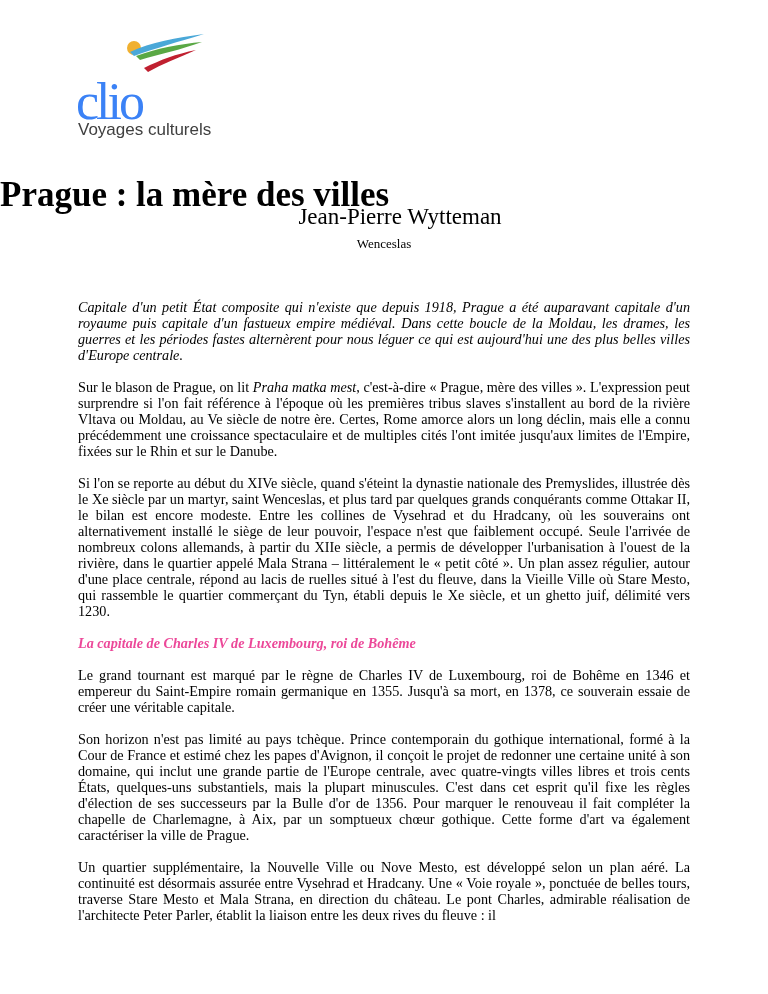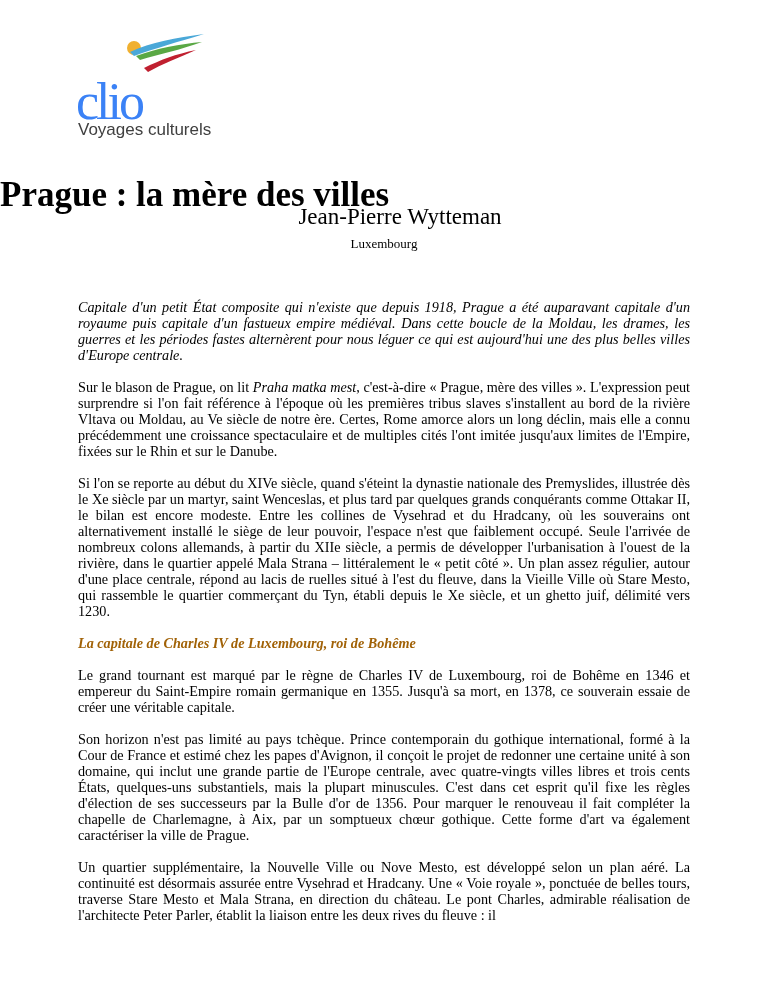--- a/index.html
+++ b/index.html
@@ -90,40 +90,40 @@
     }
     .content p.intro {
       font-style: italic;
     }
     .content h3 {
       margin: 0 0 16px 0;
       font-size: 14.2px;
       line-height: 16px;
       font-weight: bold;
       font-style: italic;
-      color: #a16207;
+      color: #ec4899;
     }
   </style>
 </head>
 <body>
 
 <div class="logo">
   <svg class="logo-swoosh" viewBox="0 0 90 40" width="90" height="40">
     <circle cx="18" cy="16" r="7" fill="#f0b030"></circle>
     <path d="M14 20 C 35 10, 60 6, 88 2 C 62 10, 40 16, 18 24 Z" fill="#4aa8d8"></path>
     <path d="M20 24 C 42 16, 64 12, 86 10 C 64 18, 44 22, 24 28 Z" fill="#5aa845"></path>
     <path d="M28 36 C 44 28, 60 22, 80 18 C 62 26, 46 32, 32 40 Z" fill="#c02030"></path>
   </svg>
   <div class="logo-word">clio</div>
   <div class="logo-tagline">Voyages culturels</div>
 </div>
 
 <h1 class="title">Prague : la mère des villes</h1>
 <div class="author">Jean-Pierre Wytteman</div>
-<div class="role">Luxembourg</div>
+<div class="role">Wenceslas</div>
 
 <div class="content">
   <p class="intro">Capitale d'un petit État composite qui n'existe que depuis 1918, Prague a été auparavant capitale d'un royaume puis capitale d'un fastueux empire médiéval. Dans cette boucle de la Moldau, les drames, les guerres et les périodes fastes alternèrent pour nous léguer ce qui est aujourd'hui une des plus belles villes d'Europe centrale.</p>
   <p><span>Sur le blason de Prague, on lit </span><em>Praha matka mest</em><span>, c'est-à-dire « Prague, mère des villes ». L'expression peut surprendre si l'on fait référence à l'époque où les premières tribus slaves s'installent au bord de la rivière Vltava ou Moldau, au Ve siècle de notre ère. Certes, Rome amorce alors un long déclin, mais elle a connu précédemment une croissance spectaculaire et de multiples cités l'ont imitée jusqu'aux limites de l'Empire, fixées sur le Rhin et sur le Danube.</span></p>
   <p>Si l'on se reporte au début du XIVe siècle, quand s'éteint la dynastie nationale des Premyslides, illustrée dès le Xe siècle par un martyr, saint Wenceslas, et plus tard par quelques grands conquérants comme Ottakar II, le bilan est encore modeste. Entre les collines de Vysehrad et du Hradcany, où les souverains ont alternativement installé le siège de leur pouvoir, l'espace n'est que faiblement occupé. Seule l'arrivée de nombreux colons allemands, à partir du XIIe siècle, a permis de développer l'urbanisation à l'ouest de la rivière, dans le quartier appelé Mala Strana – littéralement le « petit côté ». Un plan assez régulier, autour d'une place centrale, répond au lacis de ruelles situé à l'est du fleuve, dans la Vieille Ville où Stare Mesto, qui rassemble le quartier commerçant du Tyn, établi depuis le Xe siècle, et un ghetto juif, délimité vers 1230.</p>
   <h3>La capitale de Charles IV de Luxembourg, roi de Bohême</h3>
   <p>Le grand tournant est marqué par le règne de Charles IV de Luxembourg, roi de Bohême en 1346 et empereur du Saint-Empire romain germanique en 1355. Jusqu'à sa mort, en 1378, ce souverain essaie de créer une véritable capitale.</p>
   <p>Son horizon n'est pas limité au pays tchèque. Prince contemporain du gothique international, formé à la Cour de France et estimé chez les papes d'Avignon, il conçoit le projet de redonner une certaine unité à son domaine, qui inclut une grande partie de l'Europe centrale, avec quatre-vingts villes libres et trois cents États, quelques-uns substantiels, mais la plupart minuscules. C'est dans cet esprit qu'il fixe les règles d'élection de ses successeurs par la Bulle d'or de 1356. Pour marquer le renouveau il fait compléter la chapelle de Charlemagne, à Aix, par un somptueux chœur gothique. Cette forme d'art va également caractériser la ville de Prague.</p>
   <p>Un quartier supplémentaire, la Nouvelle Ville ou Nove Mesto, est développé selon un plan aéré. La continuité est désormais assurée entre Vysehrad et Hradcany. Une « Voie royale », ponctuée de belles tours, traverse Stare Mesto et Mala Strana, en direction du château. Le pont Charles, admirable réalisation de l'architecte Peter Parler, établit la liaison entre les deux rives du fleuve : il</p>
 </div>

